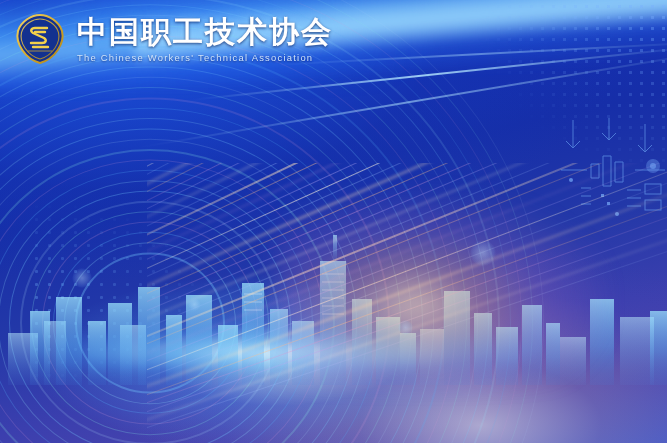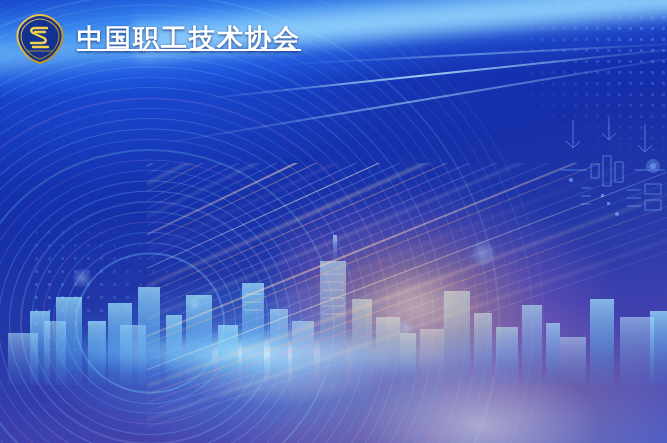--- a/index.html
+++ b/index.html
@@ -89,25 +89,24 @@
     background:radial-gradient(ellipse at 42% 58%, rgba(255,222,180,.72) 0%, rgba(255,170,130,.38) 22%, rgba(200,120,190,.20) 48%, rgba(0,0,0,0) 76%);
     filter:blur(11px);
   }
   .bokeh{position:absolute;border-radius:50%;background:radial-gradient(circle,rgba(190,225,255,.40) 0%,rgba(140,200,255,.12) 58%,rgba(0,0,0,0) 72%);}
 
   
   .header{position:absolute;left:0;top:0;height:78px;display:flex;align-items:center;padding-left:14px;z-index:30;}
   .logo{width:52px;height:54px;flex:0 0 auto;margin-right:11px;}
   .brand{display:flex;flex-direction:column;justify-content:center;}
   .brand-cn{
-    color:#ffffff;font-size:26px;line-height:1.04;font-weight:700;
+    color:#ffffff;font-size:30px;line-height:1.04;font-weight:700;
     letter-spacing:2.0px;
     text-shadow:0 1px 3px rgba(2,20,90,.75), 0 0 12px rgba(120,190,255,.35);
     white-space:nowrap;
-    text-decoration:underline;
   }
   .brand-en{
     color:#cfe3fb;font-size:9.4px;line-height:1;letter-spacing:1.25px;
     margin-top:6px;white-space:nowrap;
     text-shadow:0 1px 2px rgba(2,20,90,.6);
   }
 
   
   .title{
     position:absolute;left:24px;top:176px;z-index:30;
@@ -312,17 +311,18 @@
       <path d="M26 7 C33 7 42 12 44.5 20.5 C47 30.5 38.5 43.5 26 47 C13.5 43.5 5 30.5 7.5 20.5 C10 12 19 7 26 7 Z" fill="none" stroke="url(#gold)" stroke-width="1.1" opacity=".85"></path>
       <g stroke="#f2d14a" stroke-width="2.4" fill="none" stroke-linecap="round" stroke-linejoin="round">
         <path d="M33 16 H21 C17 16 16 19 19 21 L30 26 C33 28 32 31 28 31 H17"></path>
         <path d="M21 20 H31"></path>
         <path d="M19 35 H34"></path>
       </g>
       <path d="M14 39 H38" stroke="#c9a233" stroke-width="1" fill="none" opacity=".8"></path>
     </svg>
     <div class="brand">
       <div class="brand-cn">中国职工技术协会</div>
+      <div class="brand-en">The Chinese Workers' Technical Association</div>
     </div>
   </div>
 
 
 </div>
 
 </body></html>

